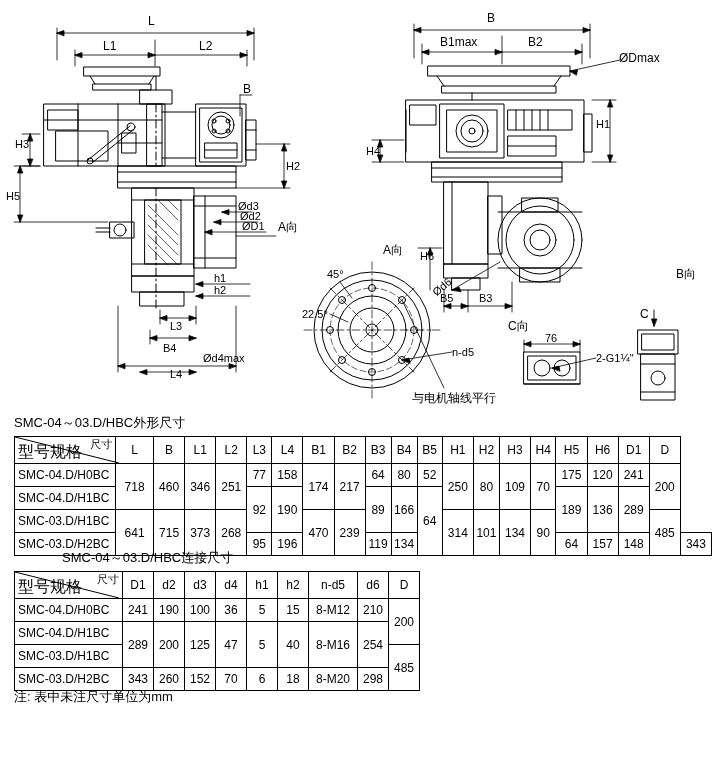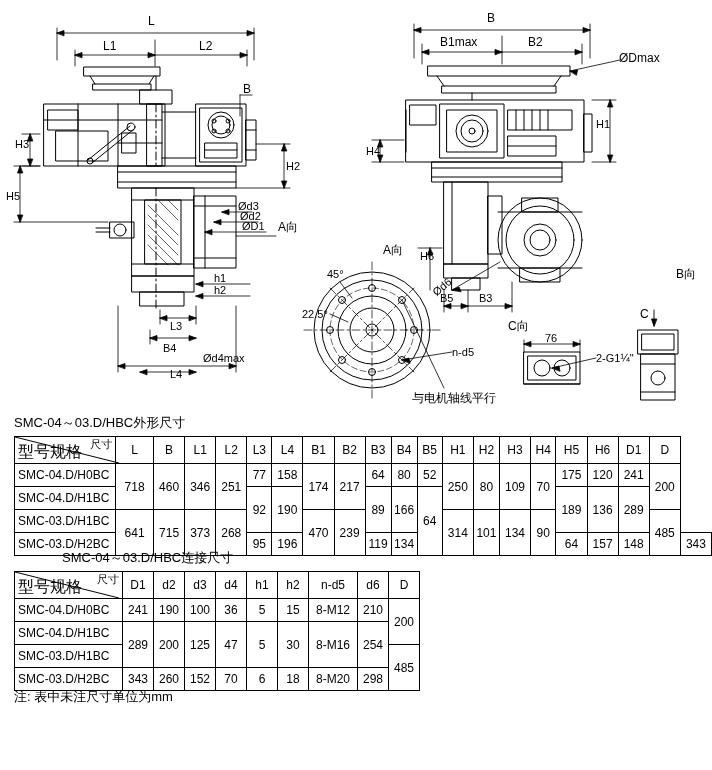--- a/index.html
+++ b/index.html
@@ -530,21 +530,21 @@
       <td class="num">210</td>
       <td class="num" rowspan="2">200</td>
     </tr>
     <tr>
       <td class="model">SMC-04.D/H1BC</td>
       <td class="num" rowspan="2">289</td>
       <td class="num" rowspan="2">200</td>
       <td class="num" rowspan="2">125</td>
       <td class="num" rowspan="2">47</td>
       <td class="num" rowspan="2">5</td>
-      <td class="num" rowspan="2">30</td>
+      <td class="num" rowspan="2">40</td>
       <td class="num nd5" rowspan="2">8-M16</td>
       <td class="num" rowspan="2">254</td>
     </tr>
     <tr>
       <td class="model">SMC-03.D/H1BC</td>
       <td class="num" rowspan="2">485</td>
     </tr>
     <tr>
       <td class="model">SMC-03.D/H2BC</td>
       <td class="num">343</td>

